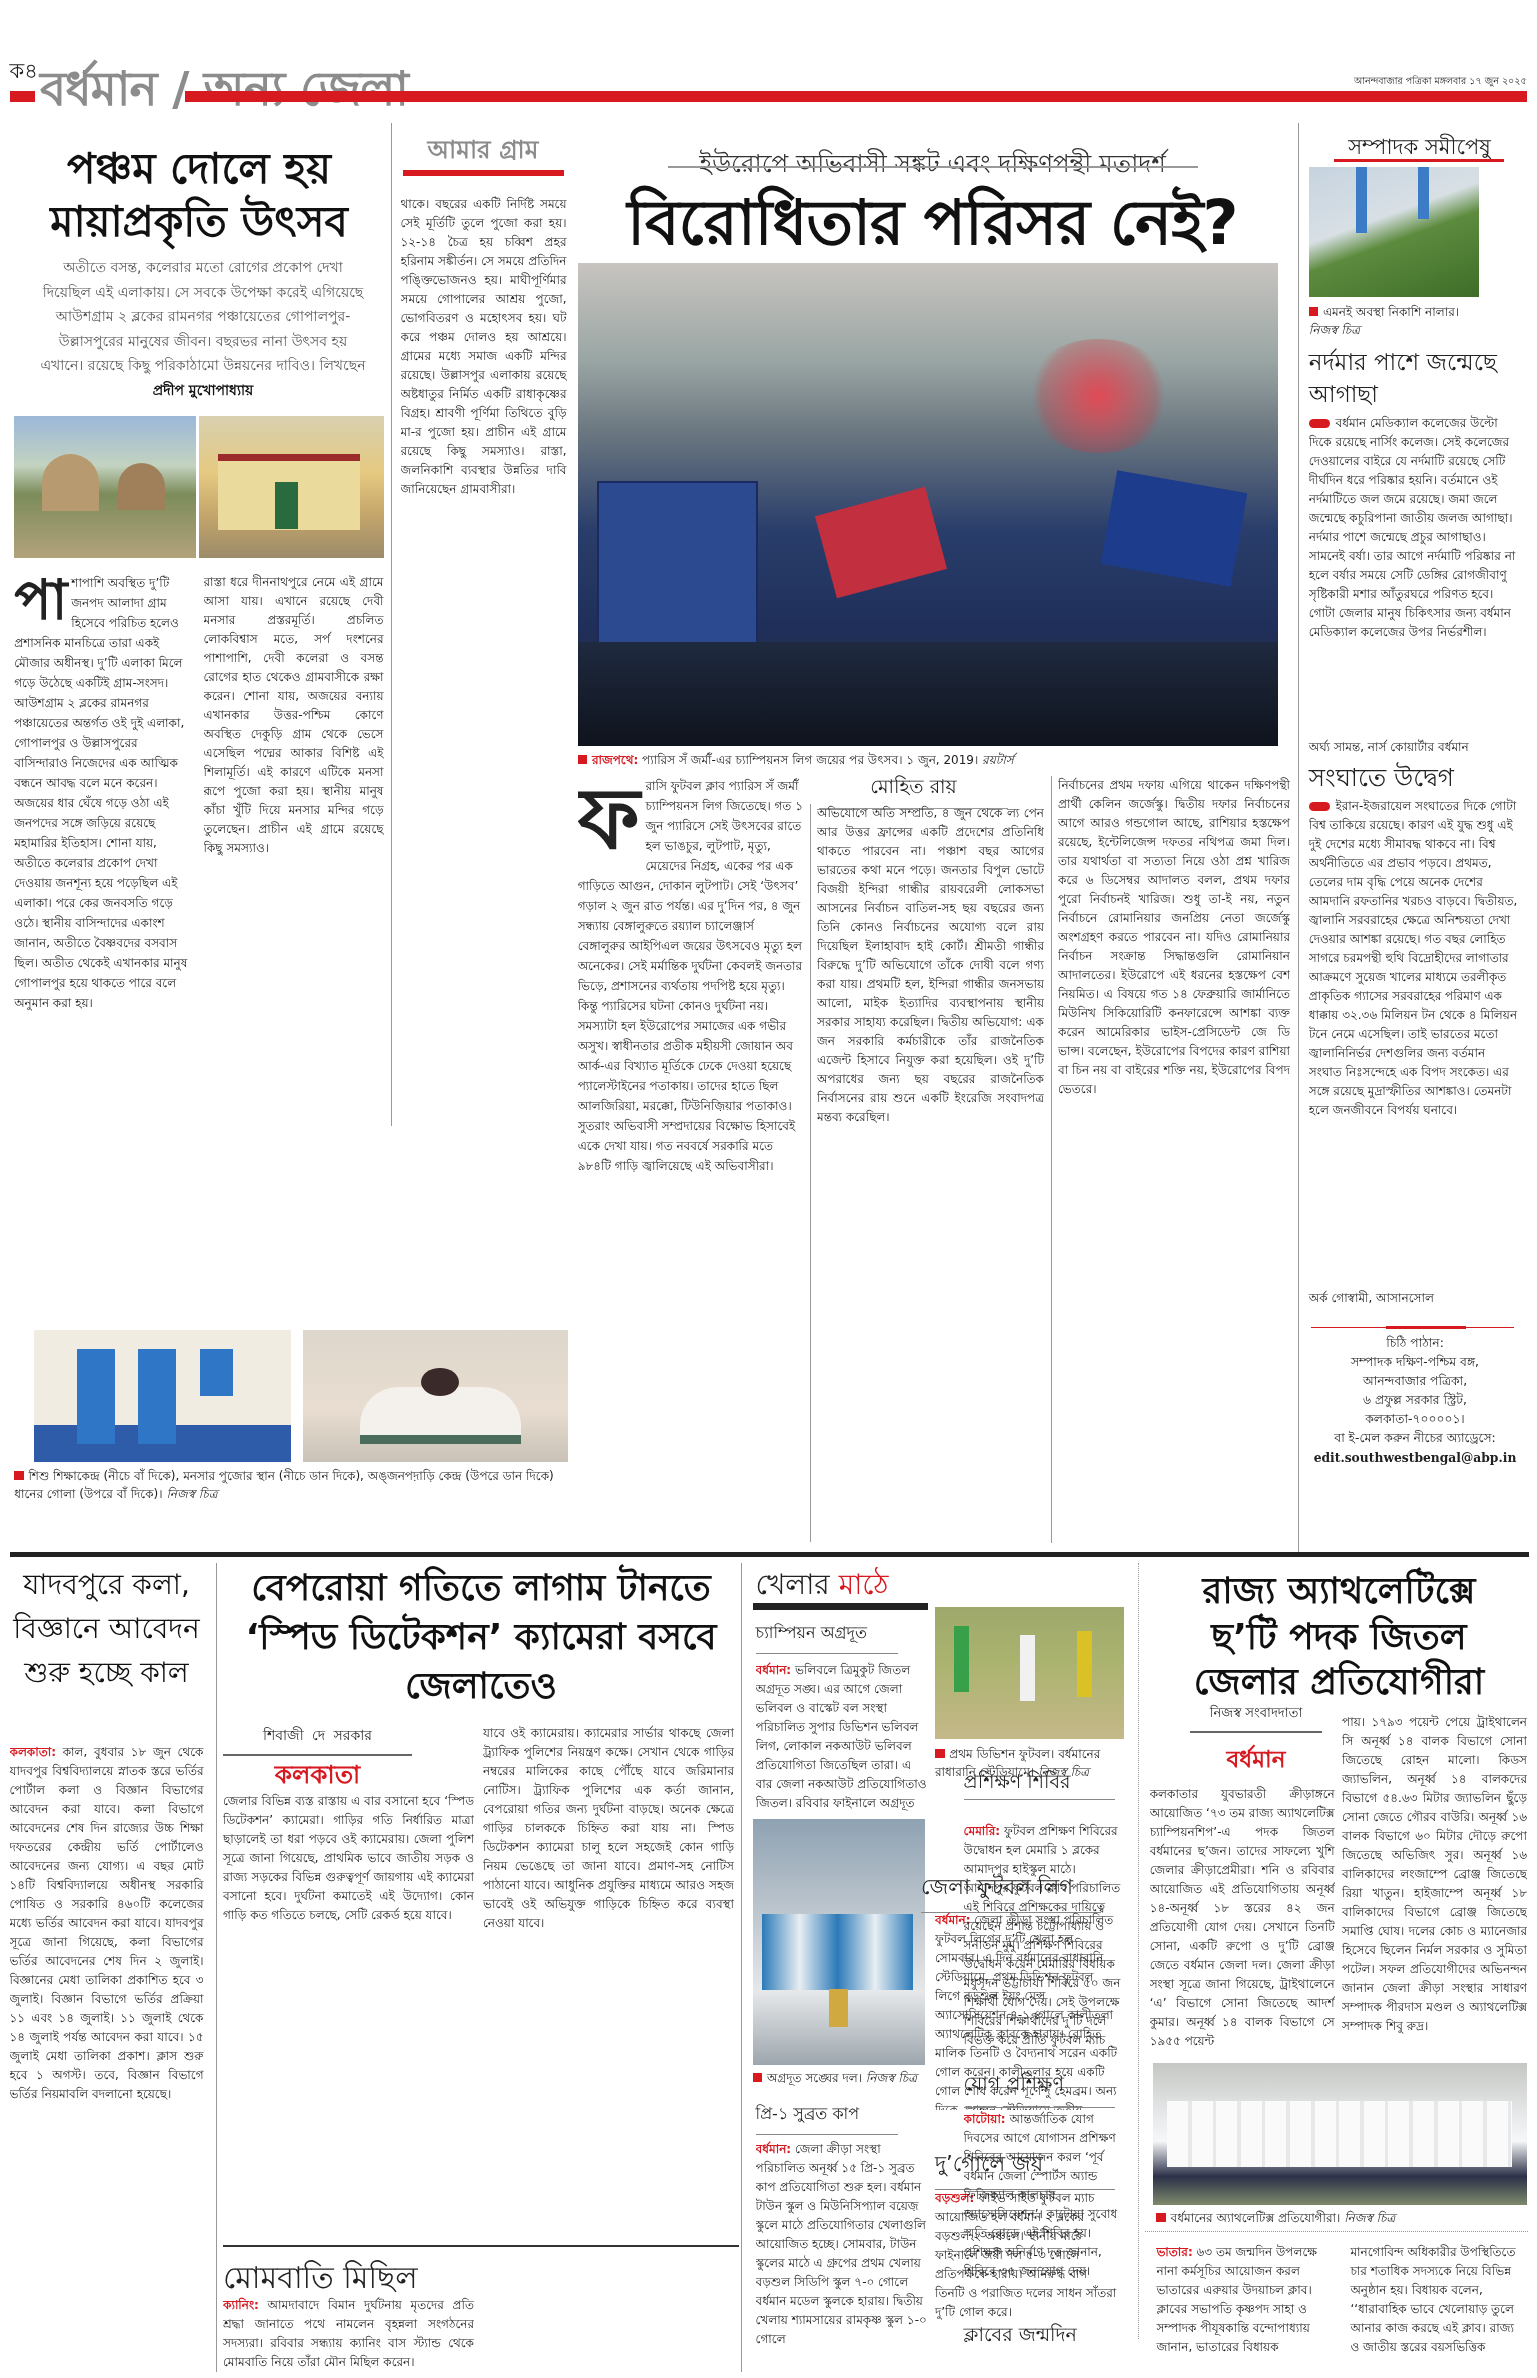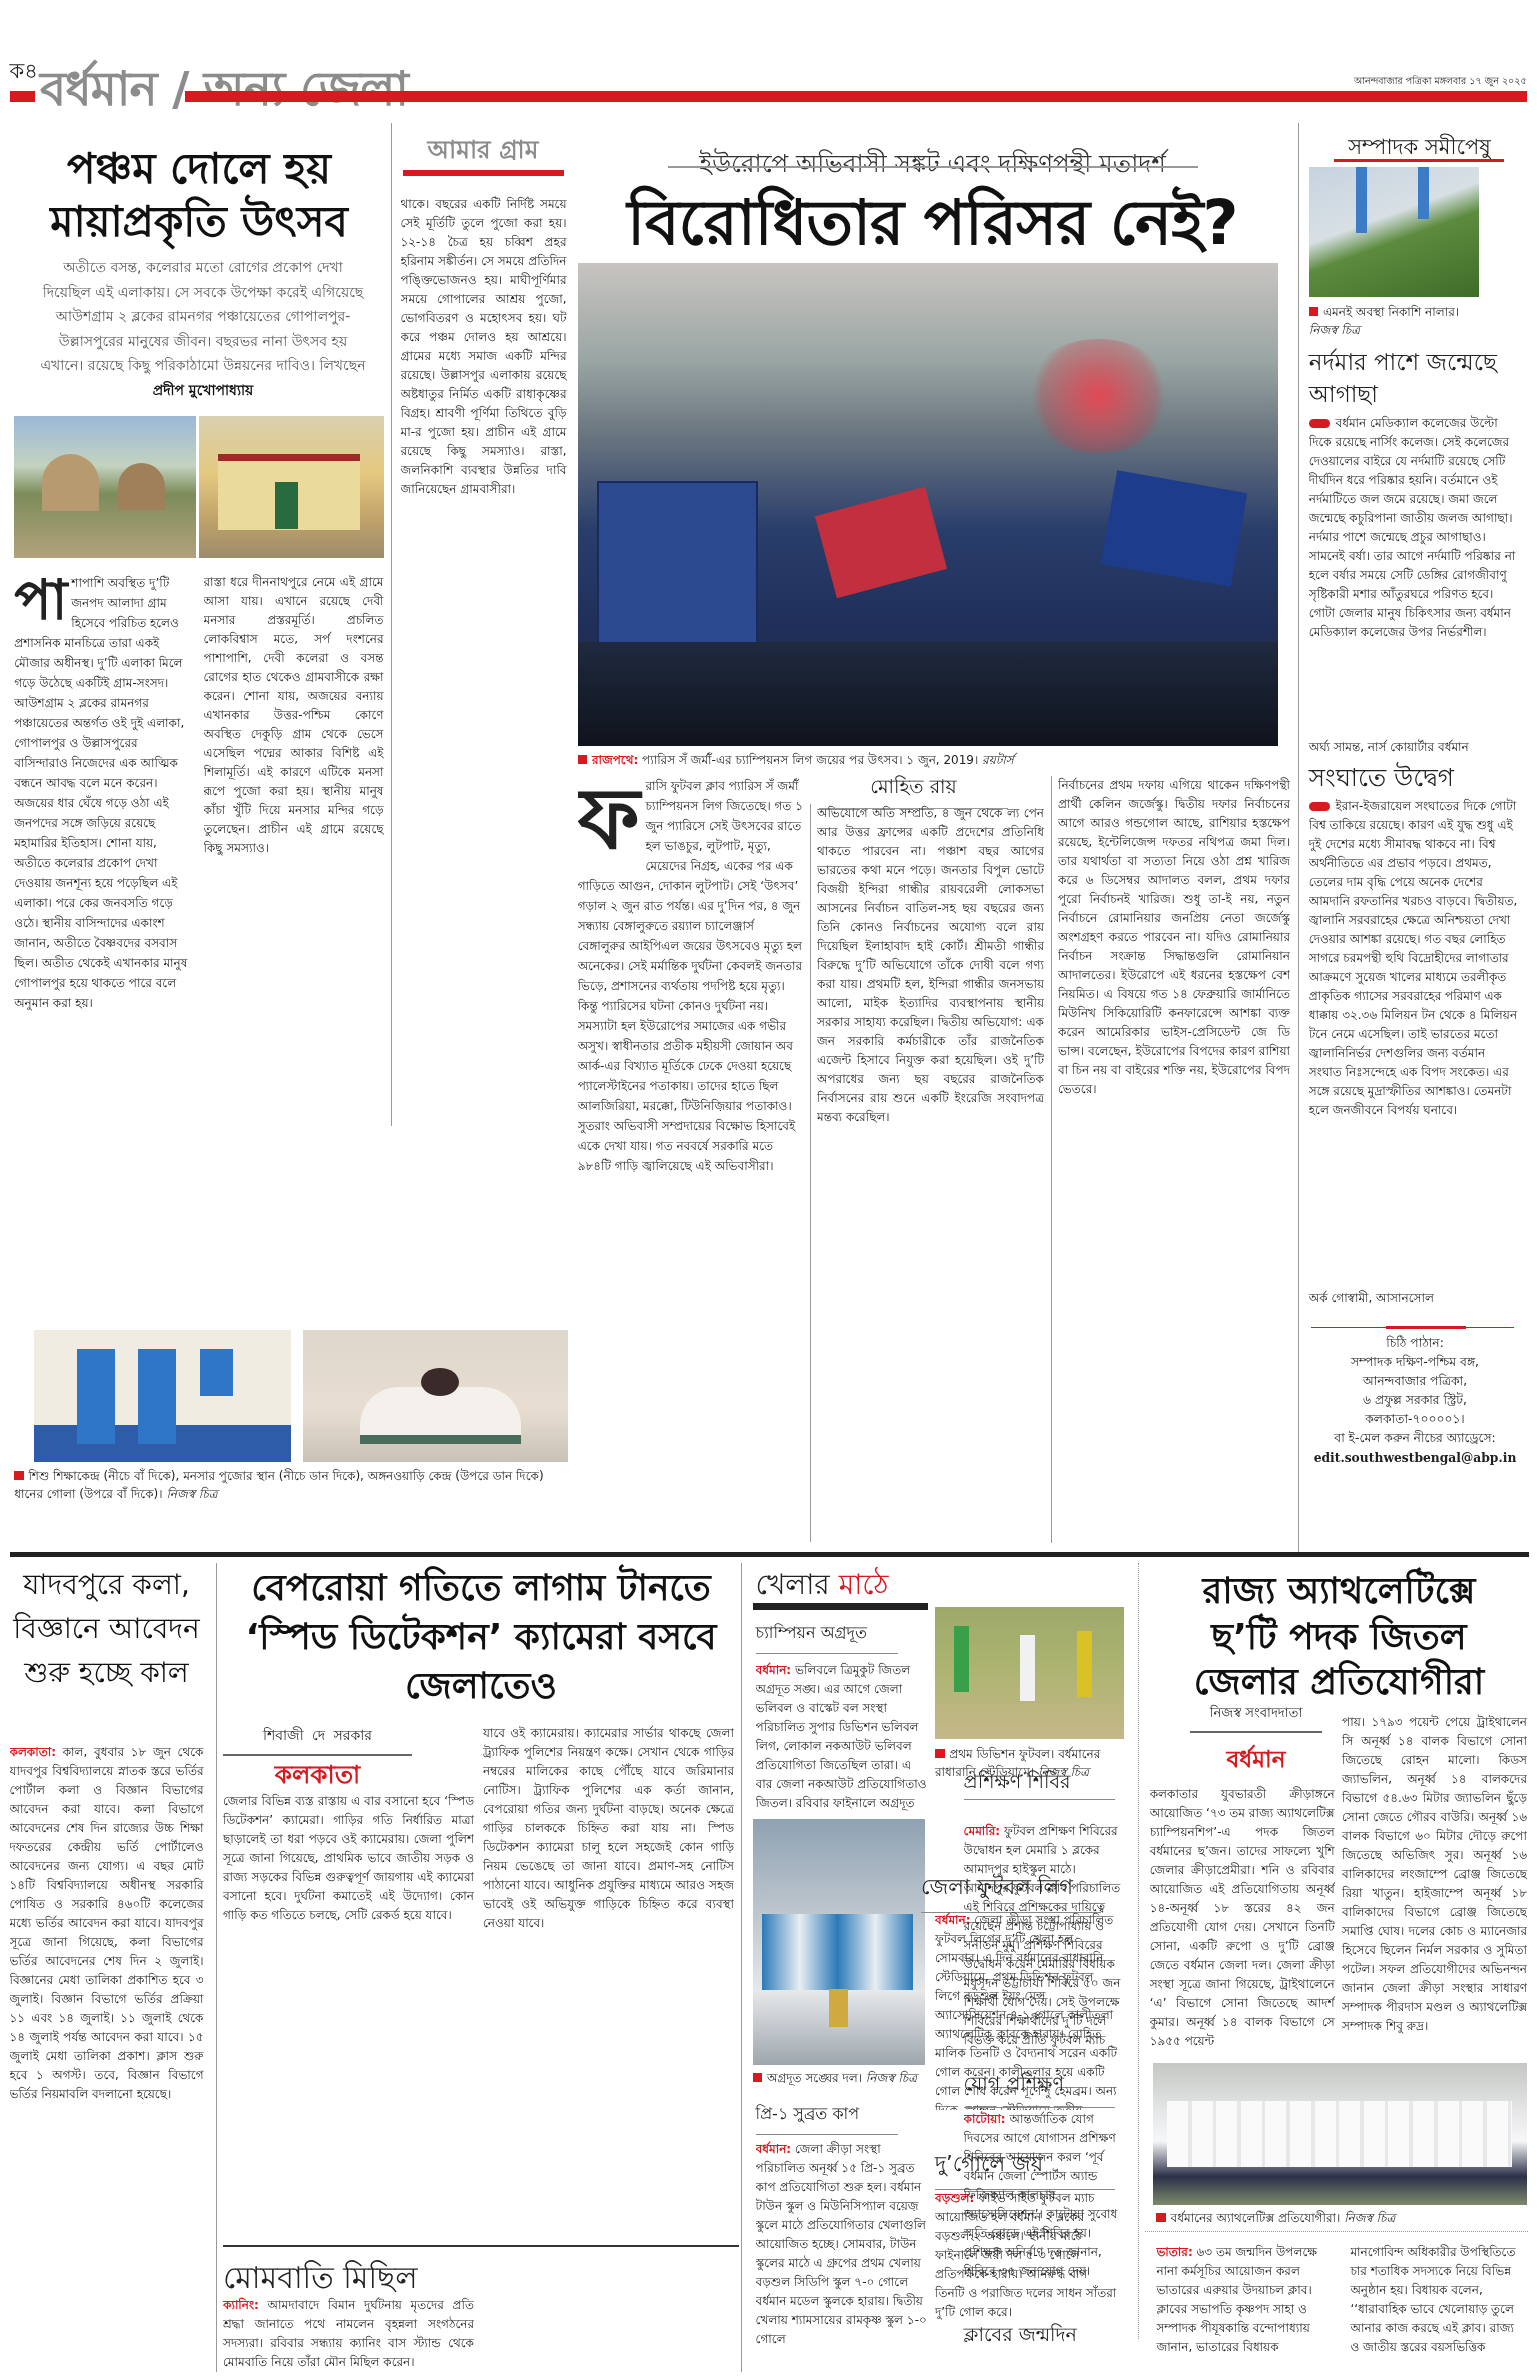--- a/index.html
+++ b/index.html
@@ -63,21 +63,21 @@
     <div class="abs" style="left:0;top:95px;width:257px;height:38px;background:#2f5ca8"></div>
     <div class="abs" style="left:43px;top:19px;width:38px;height:95px;background:#2f76c6"></div>
     <div class="abs" style="left:104px;top:19px;width:38px;height:95px;background:#2f76c6"></div>
     <div class="abs" style="left:166px;top:19px;width:33px;height:47px;background:#2f76c6"></div>
   </div>
   <div class="photo" style="left:293px;top:1207px;width:265px;height:132px;background:linear-gradient(180deg,#ded7cc 0%,#e8ddd0 60%,#c9c2b7 100%)">
     <div class="abs" style="left:57px;top:57px;width:161px;height:57px;border-radius:38px 38px 0 0;background:#f4f1ec;border-bottom:9.5px solid #4b6b5b"></div>
     <div class="abs" style="left:118px;top:38px;width:38px;height:28px;border-radius:50%;background:#3a2a2a"></div>
   </div>
   <div class="abs caption" style="left:4.7px;top:1344px;width:558px">
-    <span class="sq"></span><span>শিশু শিক্ষাকেন্দ্র (নীচে বাঁ দিকে), মনসার পুজোর স্থান (নীচে ডান দিকে), অঙ্গনওয়াড়ি কেন্দ্র (উপরে ডান দিকে) ধানের গোলা (উপরে বাঁ দিকে)।</span>
+    <span class="sq"></span><span>শিশু শিক্ষাকেন্দ্র (নীচে বাঁ দিকে), মনসার পুজোর স্থান (নীচে ডান দিকে), অঙ্জনপদ়াড়ি কেন্দ্র (উপরে ডান দিকে) ধানের গোলা (উপরে বাঁ দিকে)।</span>
     <i>নিজস্ব চিত্র</i>
   </div>
 </div>
 
 <div class="abs" style="left:573px;top:123px;width:719px;height:1429px">
   <div class="abs kicker" style="left:0;top:22px;width:719px;font-size:24.6px">ইউরোপে অভিবাসী সঙ্কট এবং দক্ষিণপন্থী মতাদর্শ</div>
   <div class="abs" style="left:95px;top:43px;width:530px;height:1.9px;background:#999"></div>
   <div class="abs hl" style="left:0;top:52px;width:719px;font-size:62px;letter-spacing:-0.9px">বিরোধিতার পরিসর নেই?</div>
   <div class="photo" style="left:4.7px;top:140px;width:700px;height:483px;background:linear-gradient(180deg,#c8c4c0 0%,#9aa6a4 20%,#6b7780 35%,#2a3e6b 55%,#1f2f5a 75%,#2a2a35 100%)">
     <div class="abs" style="left:445px;top:76px;width:151px;height:114px;border-radius:50%;background:radial-gradient(circle,#e04a55 0%,rgba(200,60,70,.3) 60%,transparent 70%)"></div>

